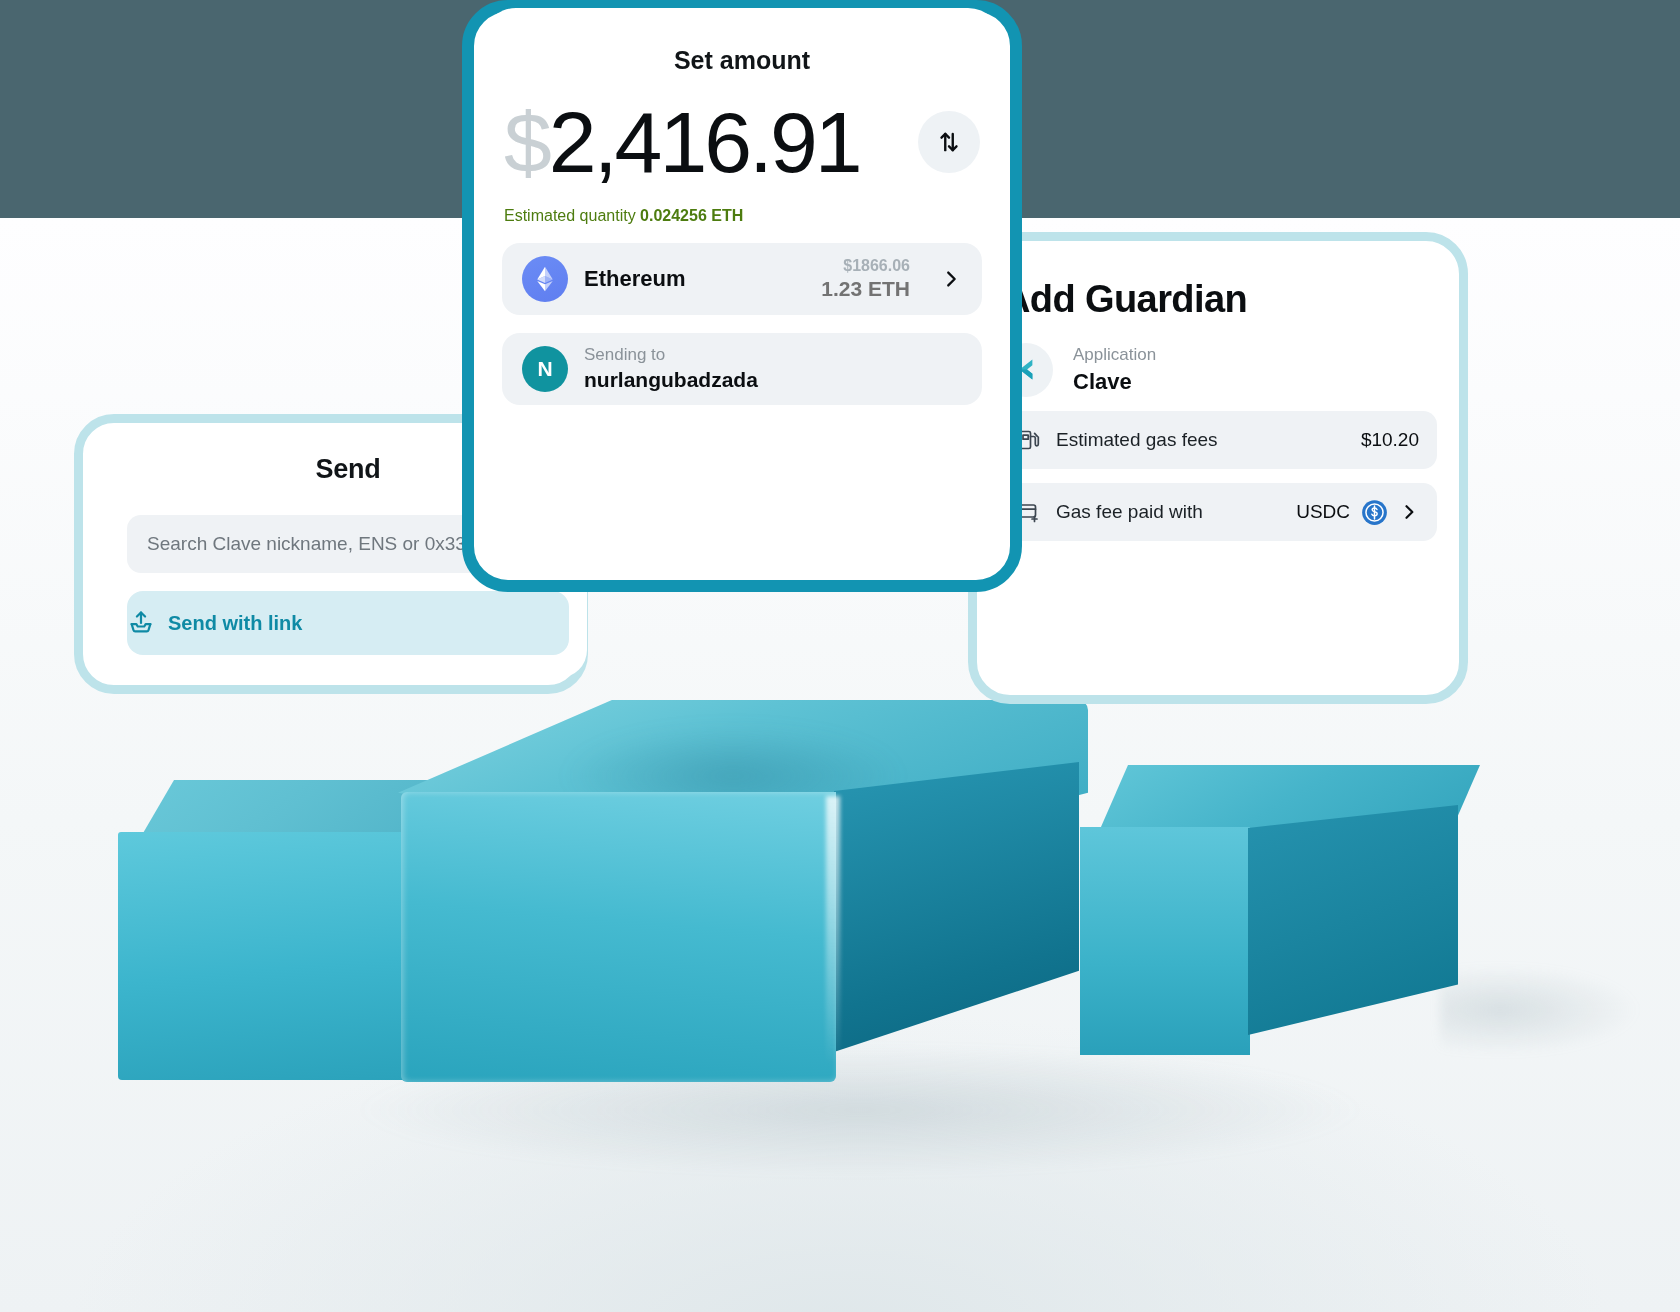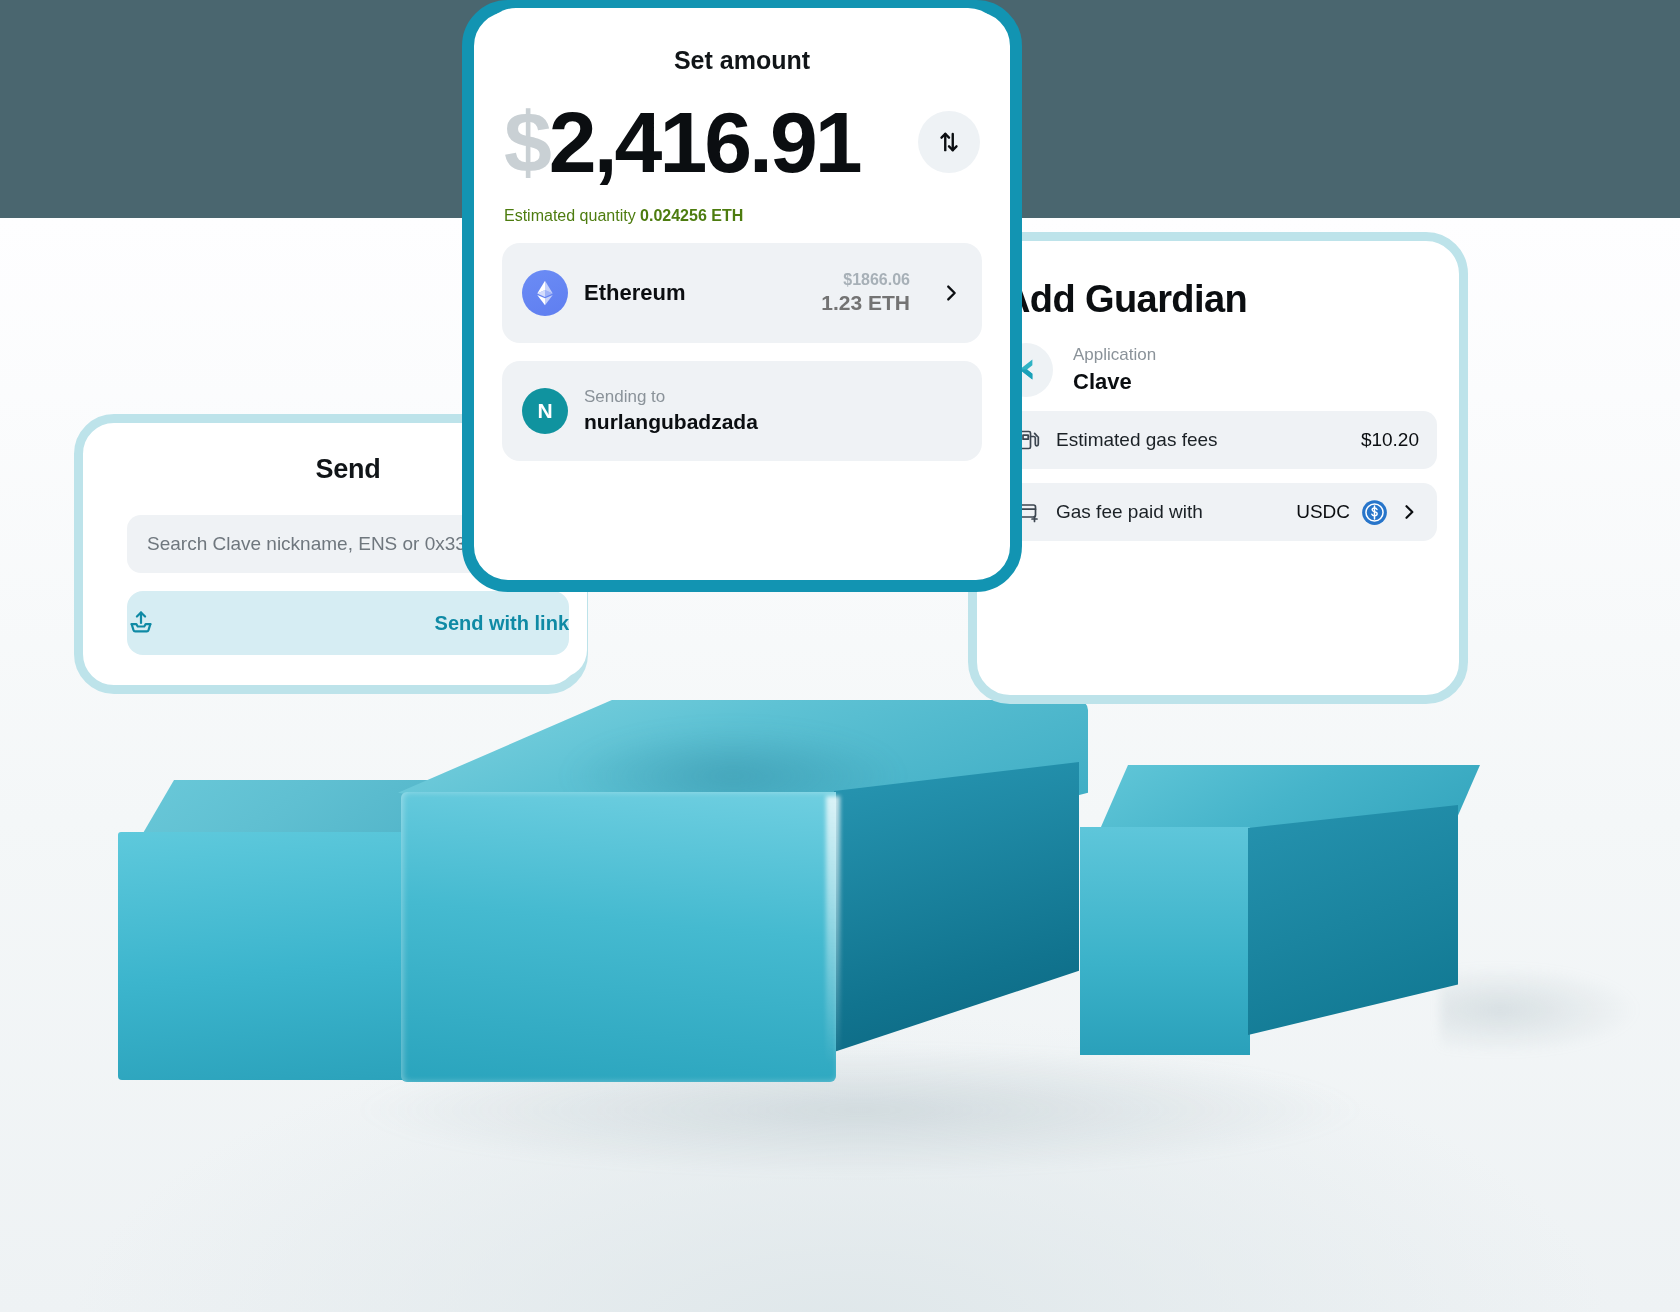--- a/index.html
+++ b/index.html
@@ -121,41 +121,41 @@
   .send-title {
     text-align:center; font-size: 27px; font-weight: 700; color:#111518; margin-top: 24px; letter-spacing:-.3px;
   }
   .send-search {
     margin: 30px 18px 0 18px; height: 58px; background:#eff2f5; border-radius: 14px;
     display:flex; align-items:center; padding: 0 20px;
     font-size: 19px; color:#6f777e; white-space: nowrap; overflow: hidden;
   }
   .send-link-btn {
     margin: 18px 18px 0 18px; height: 64px; background:#d6edf3; border-radius: 16px;
-    display:flex; align-items:center; justify-content:space-between; gap: 13px;
+    display:flex; align-items:center; justify-content:flex-start; gap: 13px;
     color:#0f8aa5; font-size: 20px; font-weight: 700;
   }
 
   
   #amount-ring { left: 462px; top: 0px; width: 560px; height: 592px;
     border: 12px solid #1294b2; border-radius: 46px; background:#fff; }
   #amount-card { left: 482px; top: 8px; width: 520px; height: 552px; border-radius: 34px; background:#fff; }
   .amount-title { text-align:center; font-size:25px; font-weight:700; color:#111518; margin-top:38px; }
   .amount-row { display:flex; align-items:center; padding: 0 22px; margin-top: 24px; }
-  .amount-big { font-size: 86px; font-weight: 700; letter-spacing: -3px; color:#0b0e11; line-height: 1; white-space:nowrap;}
+  .amount-big { font-size: 86px; font-weight: 400; letter-spacing: -3px; color:#0b0e11; line-height: 1; white-space:nowrap;}
   .amount-big .cur { color:#c9d0d4; }
   .swap-btn {
     width:62px; height:62px; border-radius:50%; background:#eef2f5;
     display:flex; align-items:center; justify-content:center; margin-left:auto; flex:0 0 auto;
   }
   .est-qty { padding: 0 22px; margin-top: 22px; font-size:16px; color:#4d7c0f; font-weight:500; }
   .est-qty b { font-weight: 800; }
   .tile {
     margin: 18px 20px 0 20px; background:#eff2f5; border-radius: 18px;
-    display:flex; align-items:center; padding: 0 20px; height: 100px; gap: 16px;
+    display:flex; align-items:center; padding: 0 20px; height: 72px; gap: 16px;
   }
   .tok-icon { width:46px; height:46px; border-radius:50%; flex:0 0 auto; display:flex; align-items:center; justify-content:center; }
   .tok-eth { background: linear-gradient(160deg,#6b8cf5,#5f7ef0); }
   .tok-name { font-size:22px; font-weight:700; color:#0b0e11; }
   .tok-right { margin-left:auto; text-align:right; }
   .tok-usd { font-size:16px; color:#a7b0b7; font-weight:600; line-height:1.25; }
   .tok-amt { font-size:21px; font-weight:700; color:#737373; line-height:1.25; }
   .avatar-n {
     width:46px; height:46px; border-radius:50%; background:#10939f; color:#fff;
     display:flex; align-items:center; justify-content:center; font-size:21px; font-weight:600; flex:0 0 auto;

